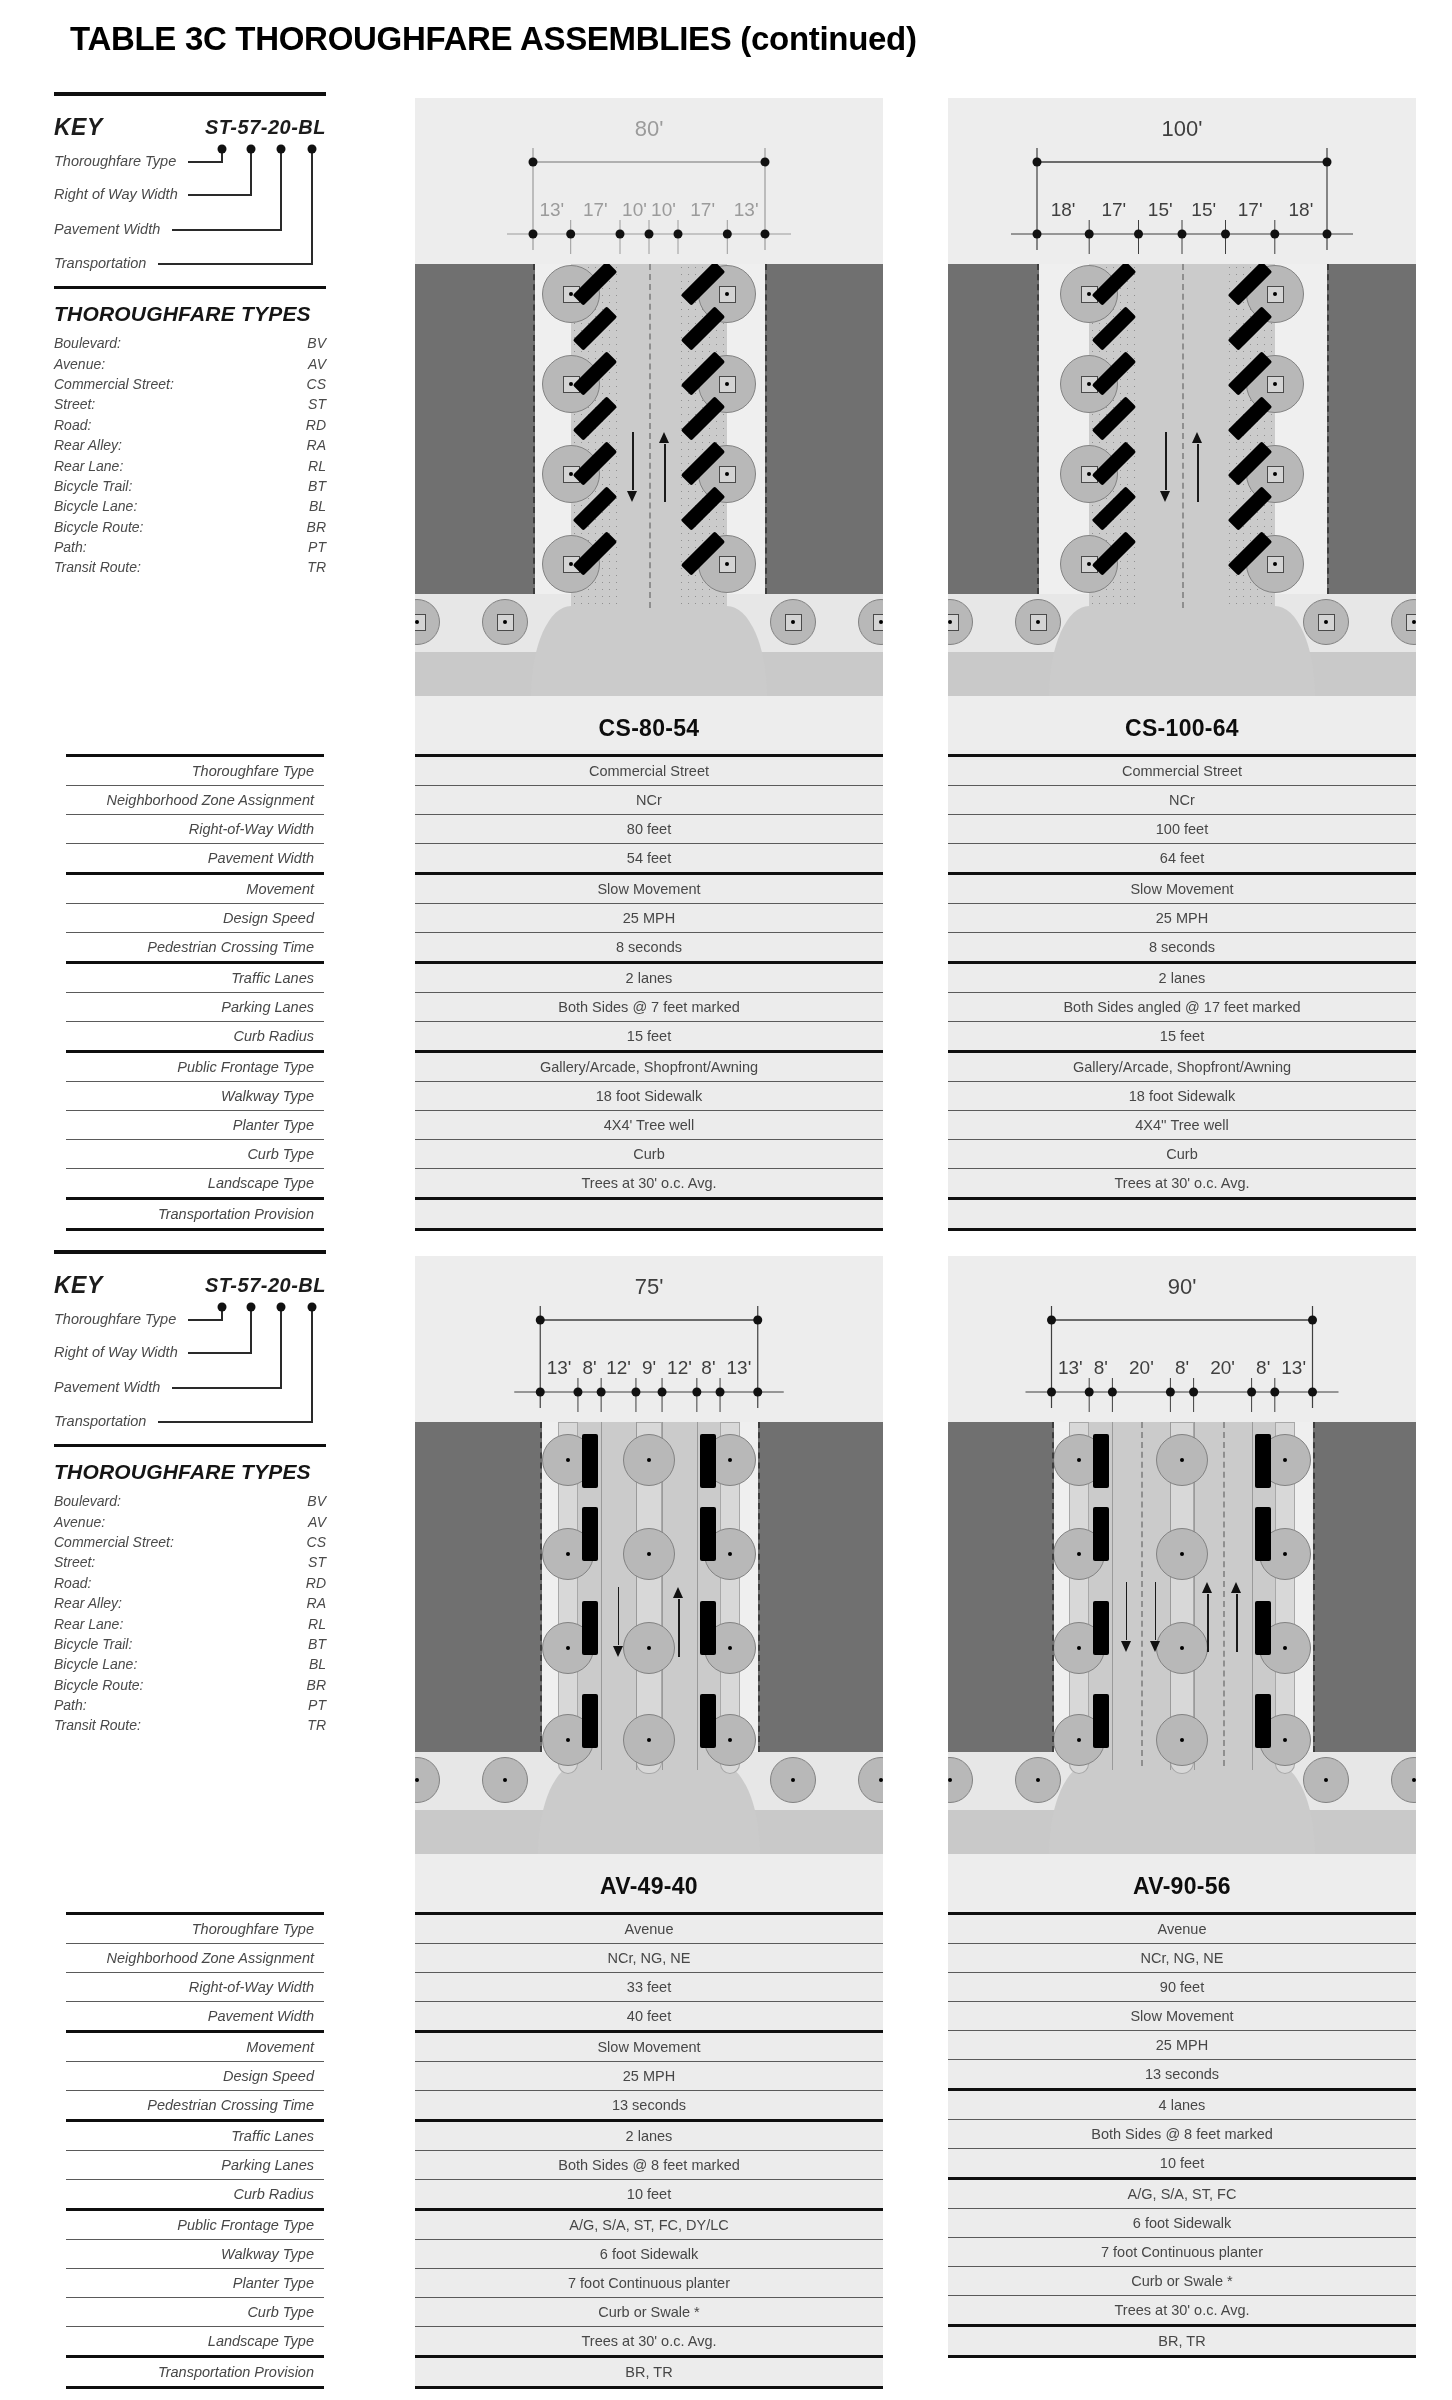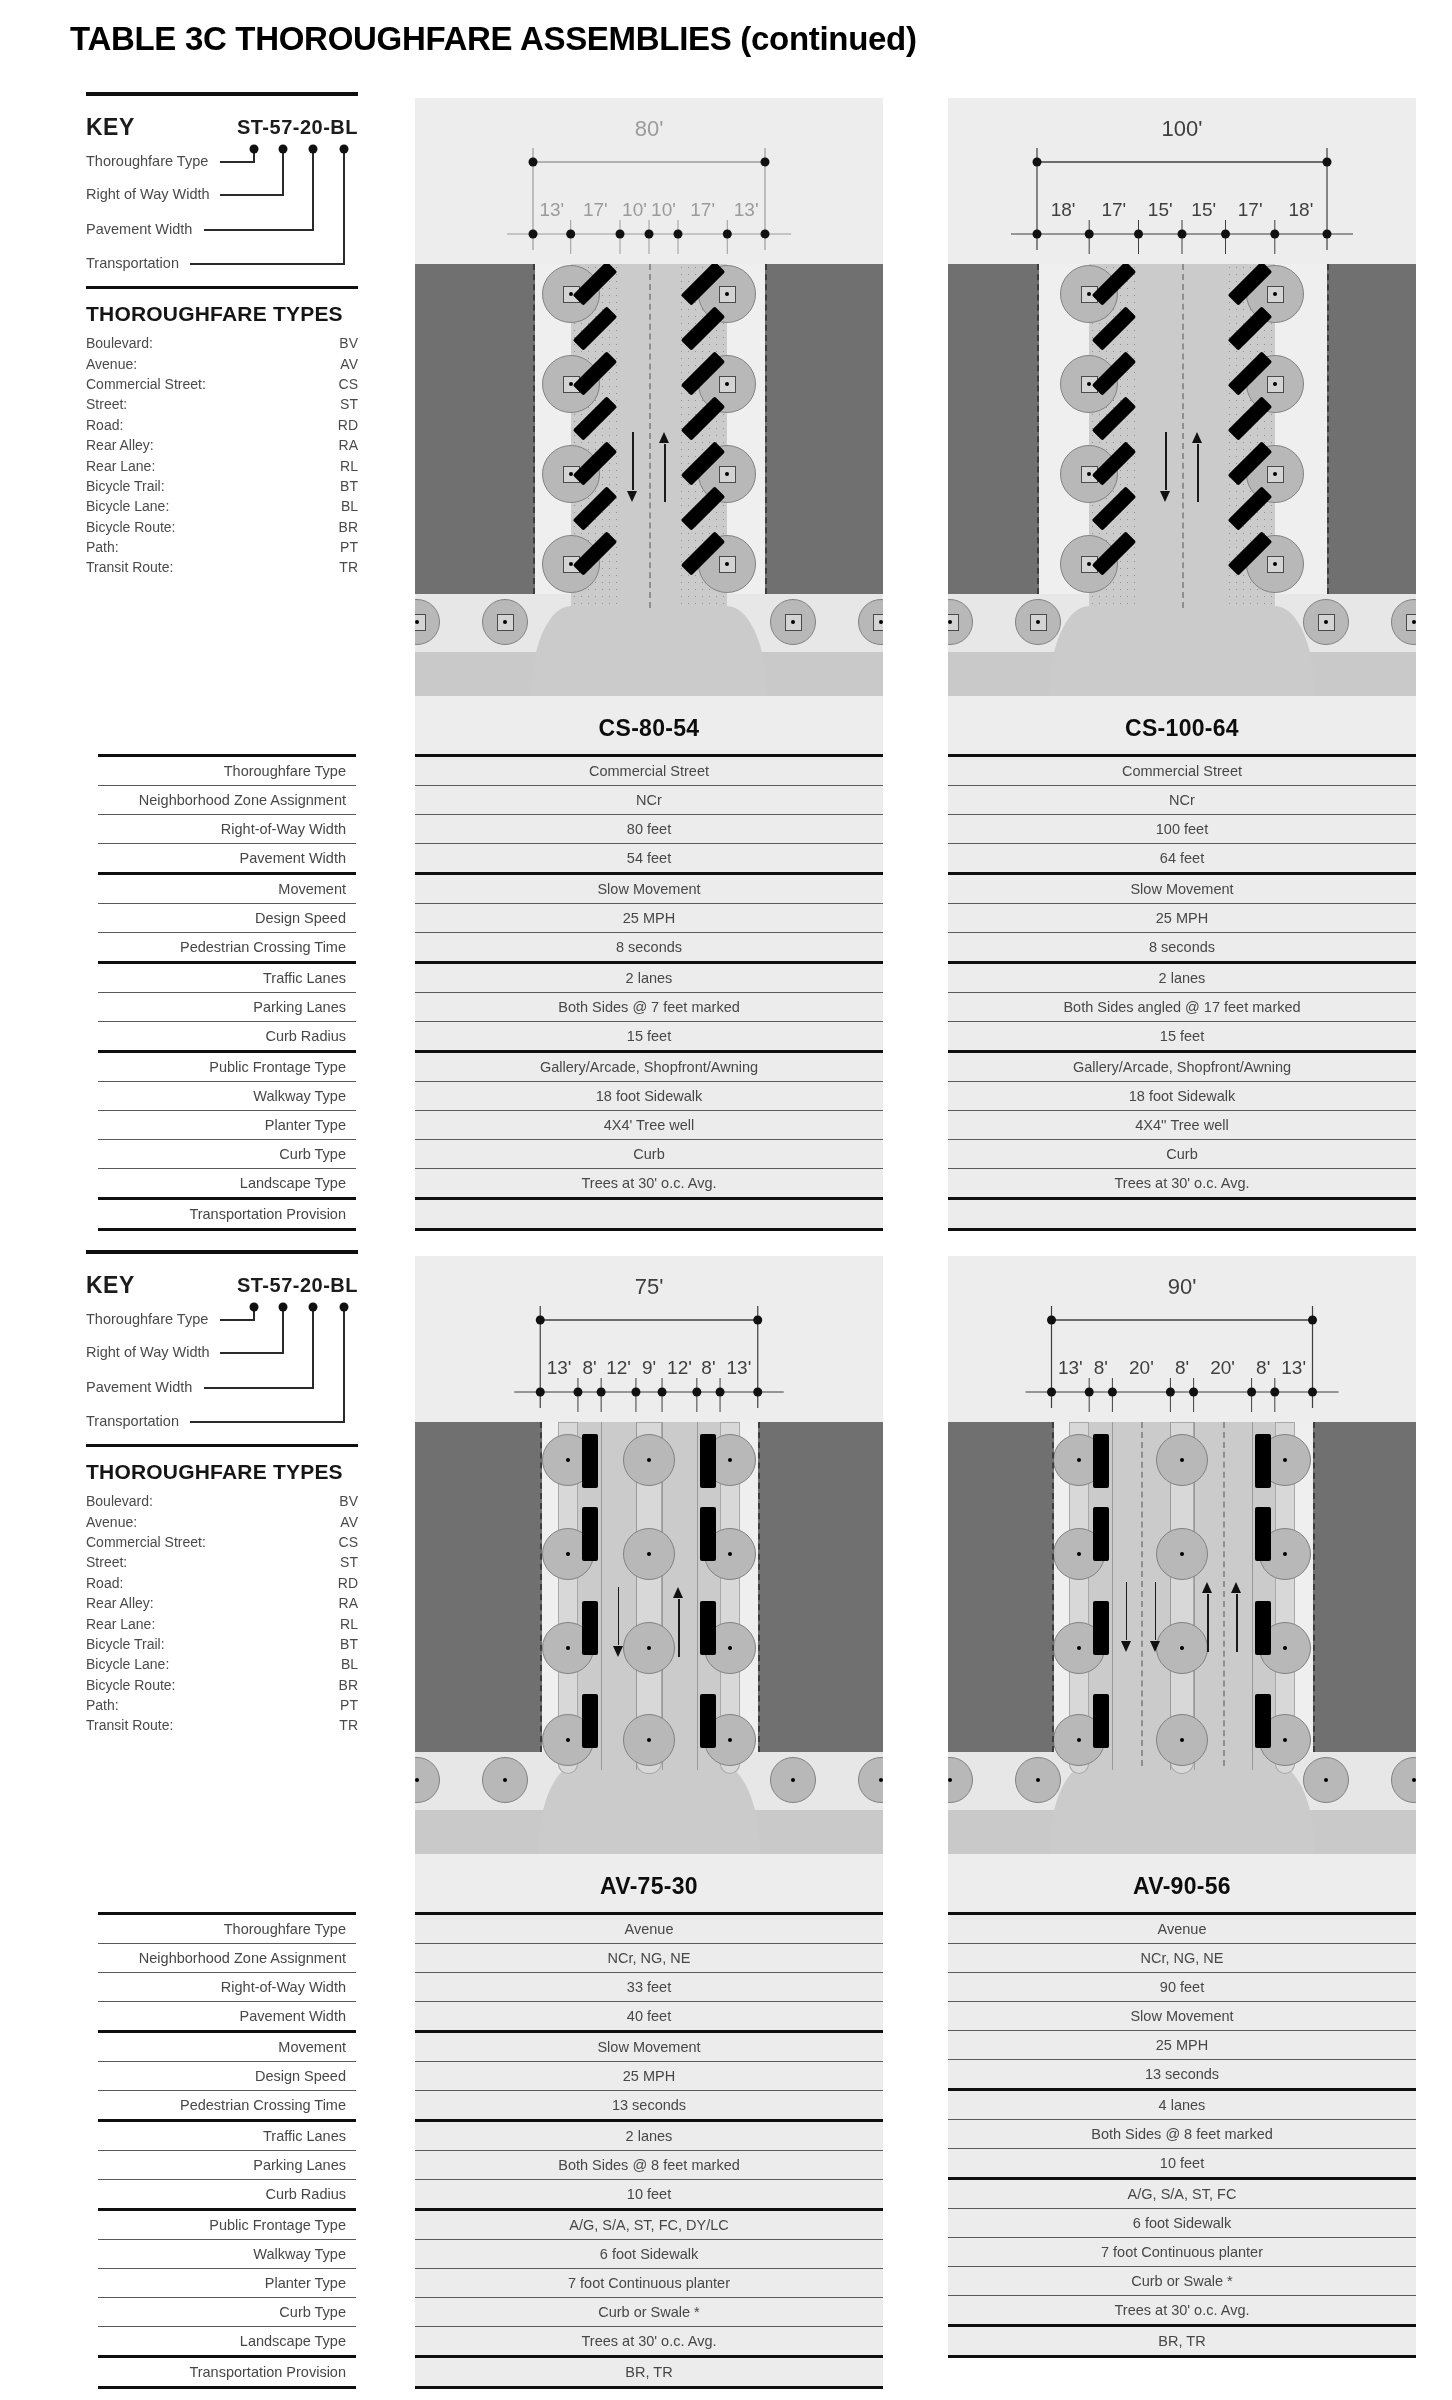--- a/index.html
+++ b/index.html
@@ -3,21 +3,21 @@
 <meta charset="utf-8">
 <style>
   html,body{margin:0;padding:0;background:#fff;}
   #page{position:relative;width:1452px;height:2400px;background:#ffffff;
         font-family:"Liberation Sans", sans-serif;overflow:hidden;}
   #title{position:absolute;left:70px;top:20px;font-size:33px;font-weight:bold;
          color:#000;letter-spacing:-0.3px;white-space:nowrap;}
   .section{position:absolute;left:0;width:1452px;}
   #sec0{top:90px;height:1158px;}
   #sec1{top:1248px;height:1150px;}
-  .leftcol{position:absolute;left:86px;top:0;width:272px;height:1140px;}
+  .leftcol{position:absolute;left:54px;top:0;width:272px;height:1140px;font-style:italic;}
   .key-heading{position:absolute;left:0;top:14px;font-size:23px;font-weight:bold;color:#1c1c1c;letter-spacing:.5px;}
   .key-code{position:absolute;right:0;top:16px;font-size:20px;font-weight:bold;color:#1c1c1c;letter-spacing:.5px;}
   .key-lines{position:absolute;left:0;top:0;width:272px;height:182px;}
   .key-label{position:absolute;left:0;font-size:14.5px;color:#4a4a4a;white-space:nowrap;}
   .tt-block{position:absolute;left:0;top:212px;width:272px;}
   .tt-heading{font-size:21px;font-weight:bold;color:#151515;letter-spacing:.2px;margin-bottom:7px;}
   .tt-row{display:flex;justify-content:space-between;align-items:center;height:20.4px;
           font-size:14px;color:#4a4a4a;}
   .attr-table{position:absolute;left:12px;top:664px;width:258px;
               border-top:3px solid #0f0f0f;border-bottom:3px solid #0f0f0f;}
@@ -515,21 +515,21 @@
             <div class="shaft"></div>
             <div class="head"></div>
           </div>
           <div class="abs" style="left: 0px; top: 0px; width: 125.25px; height: 330px; background: rgb(112, 112, 112); border-right: 2px dashed rgb(61, 61, 61);"></div>
           <div class="abs" style="left: 342.75px; top: 0px; width: 125.25px; height: 330px; background: rgb(112, 112, 112); border-left: 2px dashed rgb(61, 61, 61);"></div>
           <div class="abs tree" style="left: -21px; top: 335px; width: 46px; height: 46px;"></div>
           <div class="abs tree" style="left: 67px; top: 335px; width: 46px; height: 46px;"></div>
           <div class="abs tree" style="left: 355px; top: 335px; width: 46px; height: 46px;"></div>
           <div class="abs tree" style="left: 443px; top: 335px; width: 46px; height: 46px;"></div>
         </div>
-      <div class="band">AV-75-30</div>
+      <div class="band">AV-49-40</div>
       <div class="vtable">
           <div class="trow">Avenue</div>
           <div class="trow">NCr, NG, NE</div>
           <div class="trow">33 feet</div>
           <div class="trow thick">40 feet</div>
           <div class="trow">Slow Movement</div>
           <div class="trow">25 MPH</div>
           <div class="trow thick">13 seconds</div>
           <div class="trow">2 lanes</div>
           <div class="trow">Both Sides @ 8 feet marked</div>

